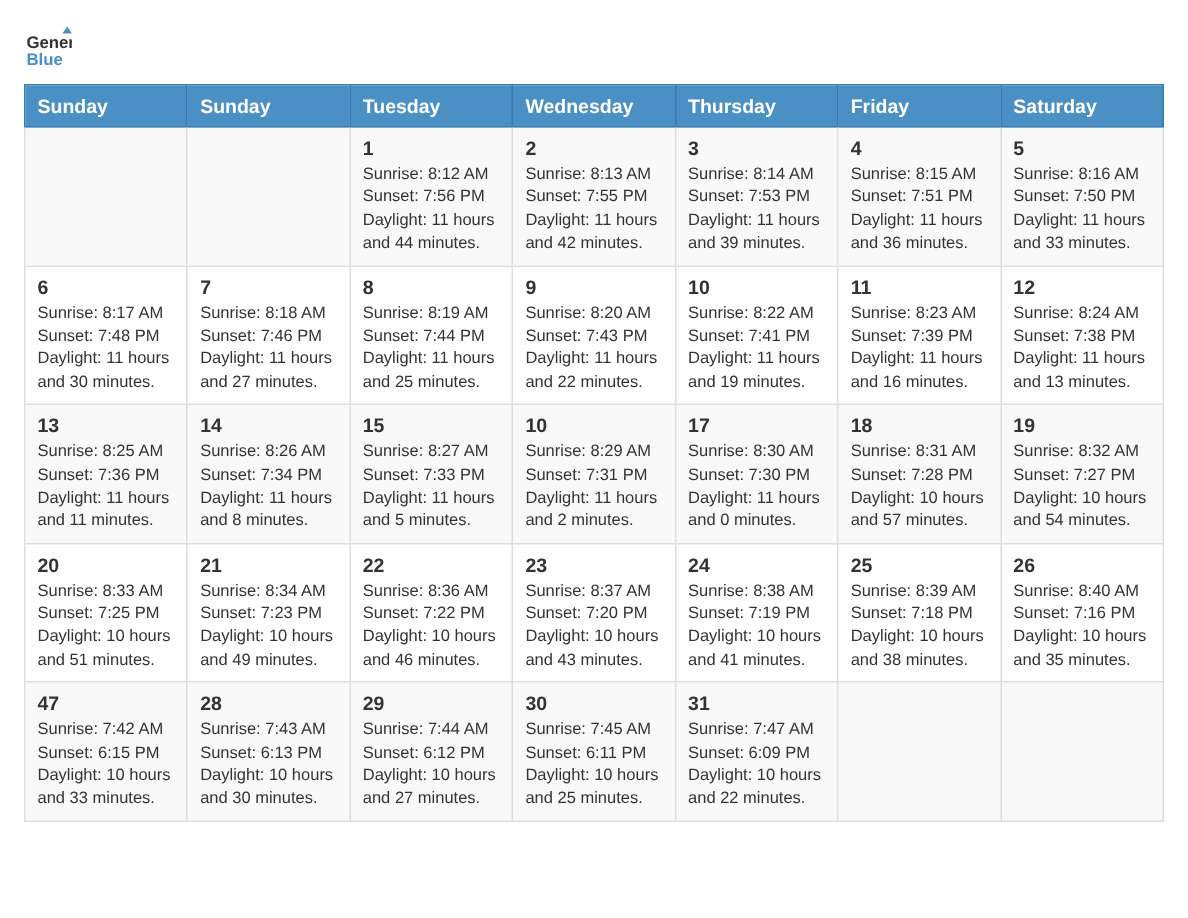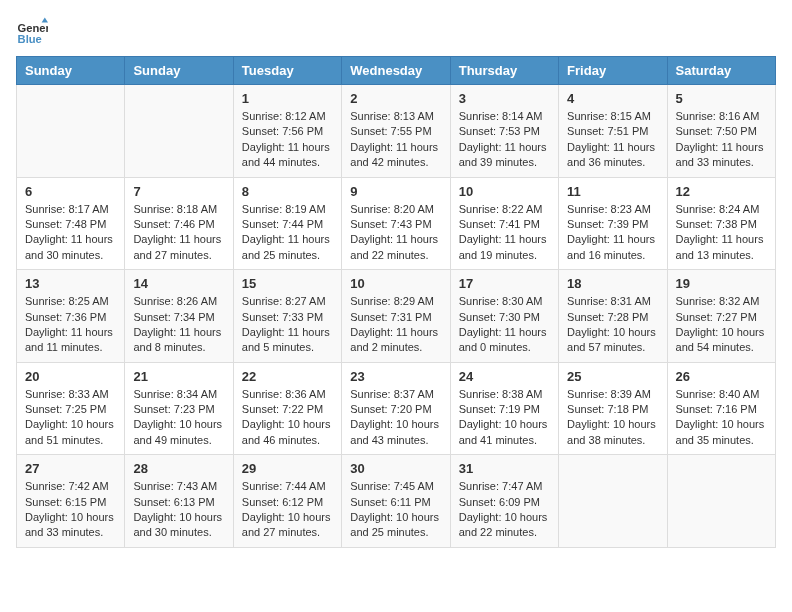--- a/index.html
+++ b/index.html
@@ -223,21 +223,21 @@
           <span class="day-number">25</span>
           <div class="day-info">Sunrise: 8:39 AM<br>Sunset: 7:18 PM<br>Daylight: 10 hours and 38 minutes.</div>
         </td>
         <td>
           <span class="day-number">26</span>
           <div class="day-info">Sunrise: 8:40 AM<br>Sunset: 7:16 PM<br>Daylight: 10 hours and 35 minutes.</div>
         </td>
       </tr>
       <tr>
         <td>
-          <span class="day-number">27</span>
+          <span class="day-number">47</span>
           <div class="day-info">Sunrise: 7:42 AM<br>Sunset: 6:15 PM<br>Daylight: 10 hours and 33 minutes.</div>
         </td>
         <td>
           <span class="day-number">28</span>
           <div class="day-info">Sunrise: 7:43 AM<br>Sunset: 6:13 PM<br>Daylight: 10 hours and 30 minutes.</div>
         </td>
         <td>
           <span class="day-number">29</span>
           <div class="day-info">Sunrise: 7:44 AM<br>Sunset: 6:12 PM<br>Daylight: 10 hours and 27 minutes.</div>
         </td>

